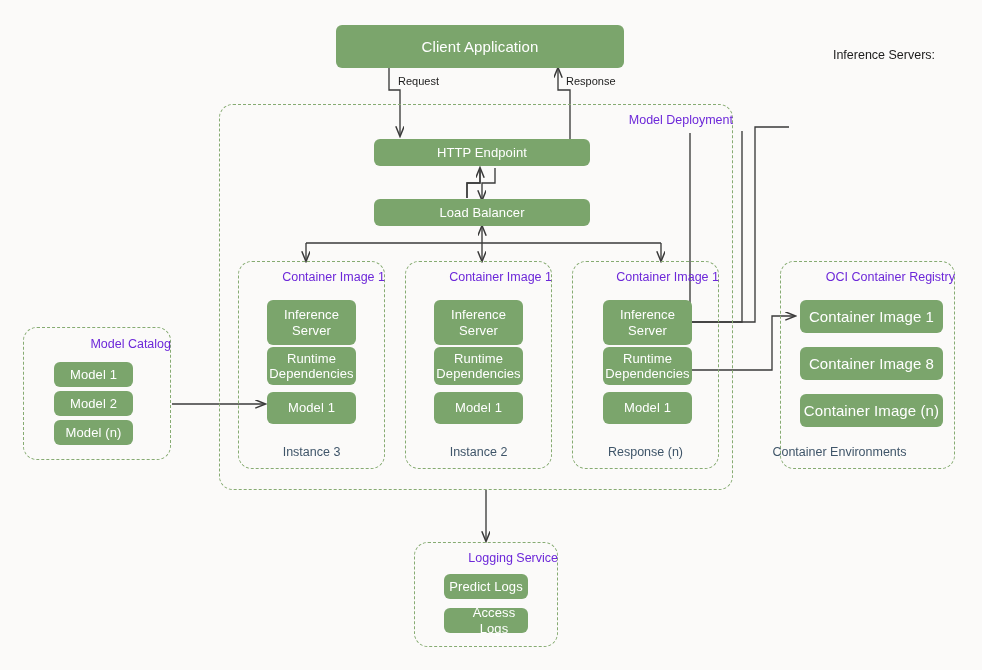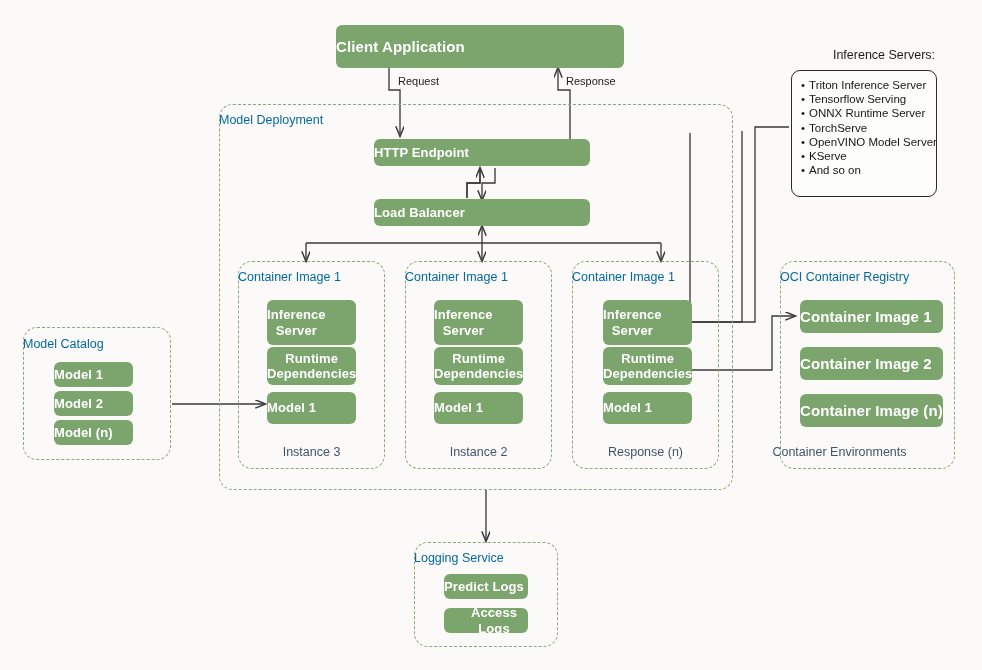--- a/index.html
+++ b/index.html
@@ -24,47 +24,46 @@
   .grp {
     position: absolute;
     border: 1.6px dashed #86ab72;
     border-radius: 14px;
     box-sizing: border-box;
     background: transparent;
   }
   .grp-title {
     position: absolute;
     left: 0; right: 0;
-    text-align: left;
-    color: #0369a1;
+    text-align: right;
+    color: #6d28d9;
     font-size: 12.5px;
     white-space: nowrap;
   }
   .grp-foot {
     position: absolute;
     left: 0; right: 0;
     text-align: center;
     color: #3f5569;
     font-size: 12.5px;
     white-space: nowrap;
   }
   .box {
     position: absolute;
     background: #7ba56c;
     border-radius: 6px;
     color: #ffffff;
     display: flex;
     align-items: center;
-    justify-content: flex-start;
+    justify-content: center;
     text-align: center;
     box-sizing: border-box;
     line-height: 1.18;
     font-size: 13px;
     letter-spacing: .1px;
-    font-weight: bold;
   }
   .box.lg { font-size: 15px; }
   .box.two { white-space: pre-line; }
   .wirelabel {
     position: absolute;
     font-size: 11px;
     color: #1c1c1c;
     white-space: nowrap;
   }
   .callout {
@@ -214,42 +213,31 @@
   <div class="box" style="left:54px;top:420px;width:79px;height:25px;">
     <span>Model (n)</span>
   </div>
 
   <div class="grp" style="left:780px;top:261px;width:175px;height:208px;"></div>
   <div class="grp-title" style="left:780px;top:270px;width:175px;">OCI Container Registry</div>
   <div class="box lg" style="left:800px;top:300px;width:143px;height:33px;">
     <span>Container Image 1</span>
   </div>
   <div class="box lg" style="left:800px;top:347px;width:143px;height:33px;">
-    <span>Container Image 2</span>
+    <span>Container Image 8</span>
   </div>
   <div class="box lg" style="left:800px;top:394px;width:143px;height:33px;">
     <span>Container Image (n)</span>
   </div>
   <div class="grp-foot" style="left:752px;top:445px;width:175px;">Container Environments</div>
 
   <div class="grp" style="left:414px;top:542px;width:144px;height:105px;"></div>
   <div class="grp-title" style="left:414px;top:551px;width:144px;">Logging Service</div>
   <div class="box" style="left:444px;top:574px;width:84px;height:25px;">
     <span>Predict Logs</span>
   </div>
   <div class="box" style="left:444px;top:608px;width:84px;height:25px;padding-left:16px;">
     <span>Access Logs</span>
   </div>
 
   <div class="callout-title" style="left:789px;top:48px;width:190px;">Inference Servers:</div>
-  <div class="callout" style="left:791px;top:70px;width:146px;height:127px;">
-    <ul>
-      <li>Triton Inference Server</li>
-      <li>Tensorflow Serving</li>
-      <li>ONNX Runtime Server</li>
-      <li>TorchServe</li>
-      <li>OpenVINO Model Server</li>
-      <li>KServe</li>
-      <li>And so on</li>
-    </ul>
-  </div>
 
 </div>
 
 </body></html>

